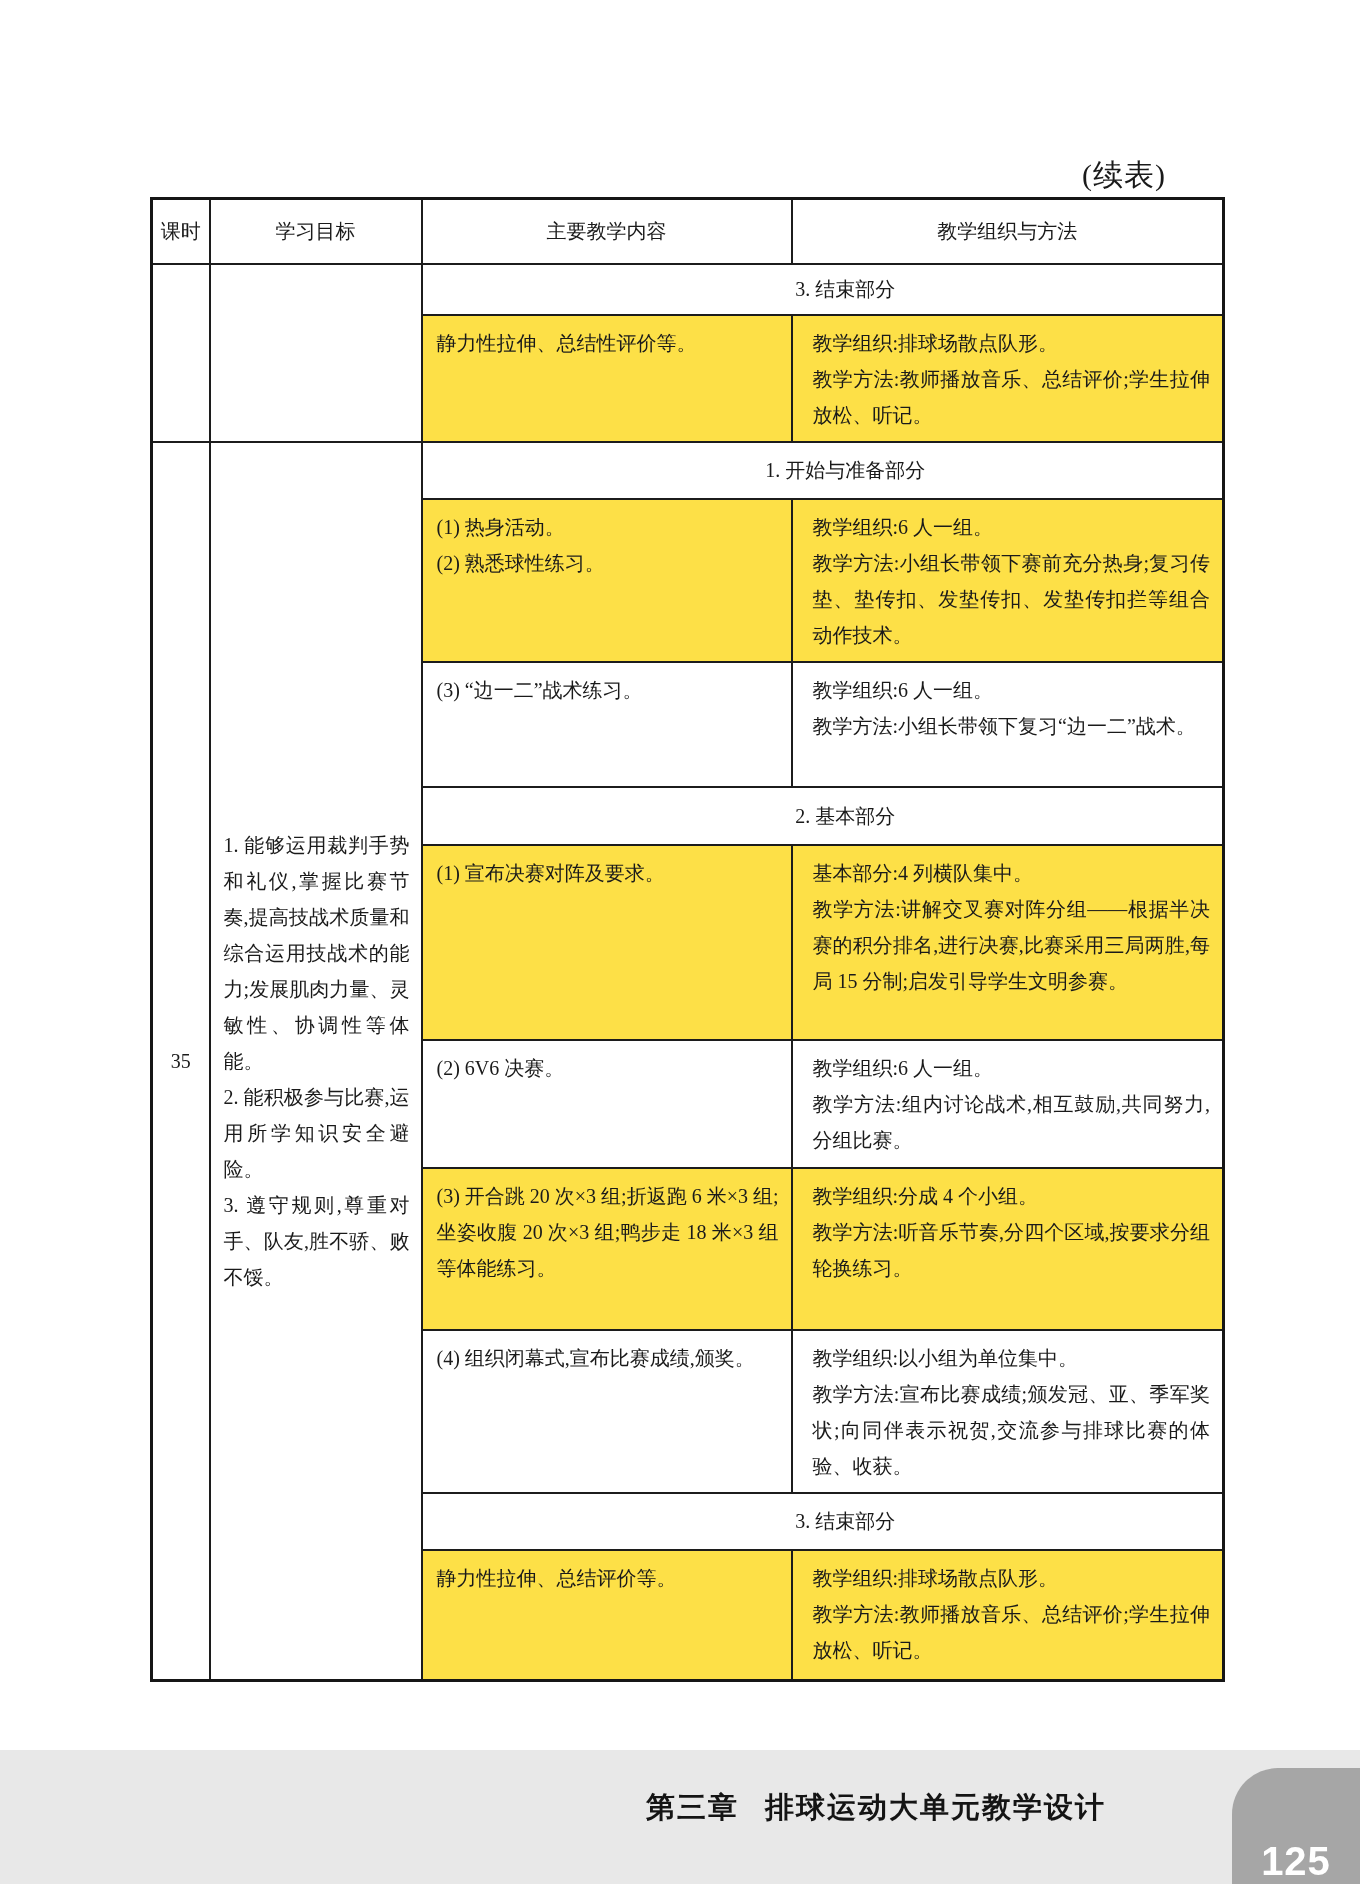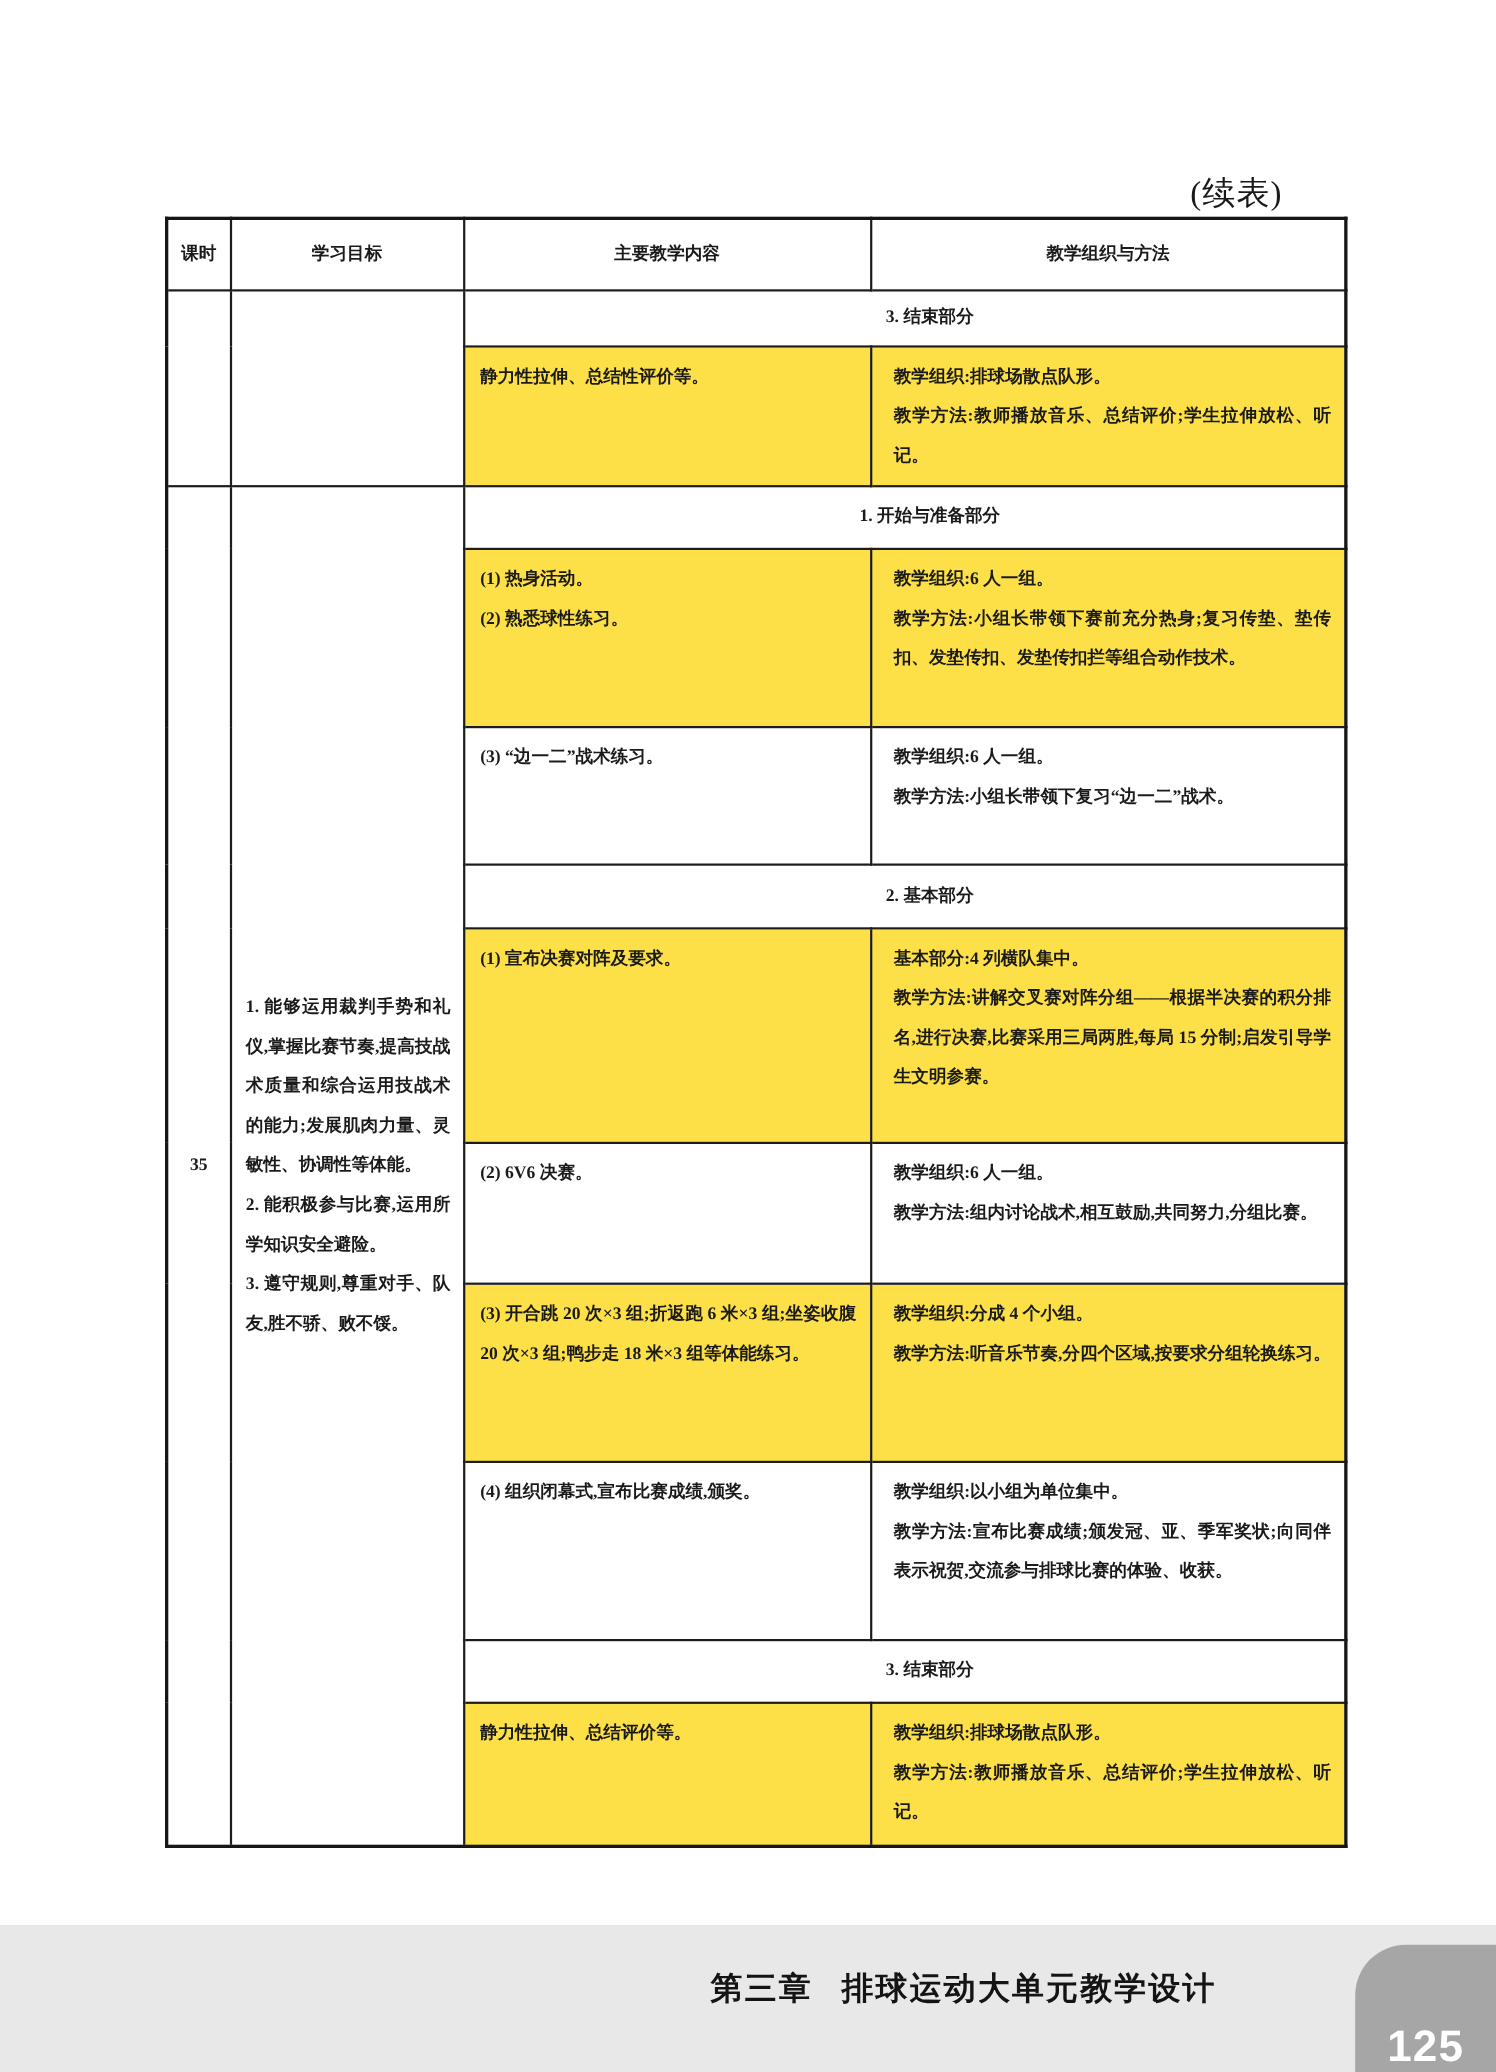--- a/index.html
+++ b/index.html
@@ -14,22 +14,22 @@
     font-size:30px;letter-spacing:1px;
   }
   table.plan{
     position:absolute;left:150px;top:197px;
     border-collapse:collapse;table-layout:fixed;
     width:1072px;
     border:3px solid #161616;
   }
   table.plan td, table.plan th{
     border:2px solid #1c1c1c;
-    font-weight:bold;
-    font-size:16px;
+    font-weight:normal;
+    font-size:20px;
     line-height:36px;
     overflow:hidden;
   }
   th.col-h{font-size:25px;text-align:center;}
   td.lesson-cell{text-align:center;font-size:25px;vertical-align:middle;}
   td.obj-cell{
     vertical-align:middle;
     padding:0 11px 0 13px;
     text-align:justify;
     line-height:37px;

